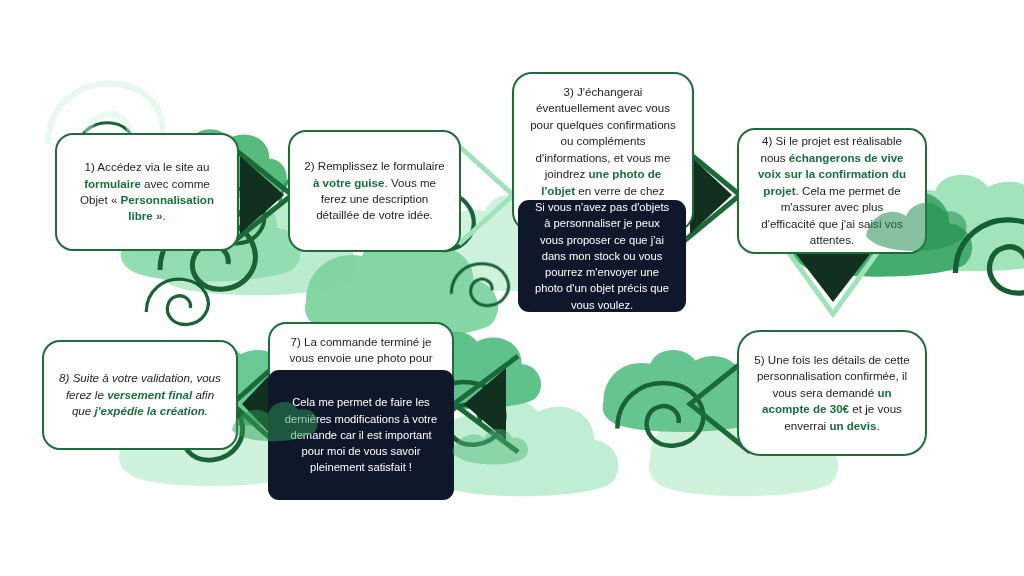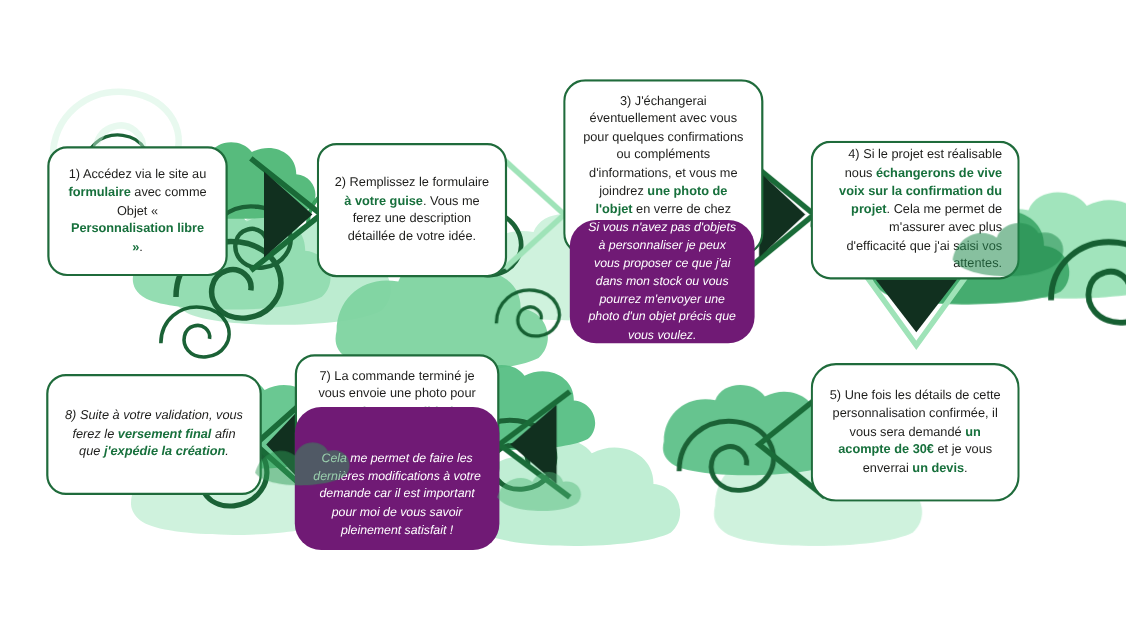--- a/index.html
+++ b/index.html
@@ -55,53 +55,52 @@
   }
   .step b {
     color: #17703c;
     font-weight: bold;
   }
 
   
   .note {
     position: absolute;
     box-sizing: border-box;
-    border-radius: 24px;
-    background: #701a75;
+    border-radius: 11px;
+    background: #0f172a;
     color: #ffffff;
     display: flex;
     align-items: center;
     justify-content: center;
     text-align: center;
     padding: 10px 16px;
     z-index: 7;
-    font-style: italic;
   }
   .note p {
     margin: 0;
     font-size: 11.2px;
     line-height: 1.45;
   }
 
   
   .arrow {
     position: absolute;
     z-index: 4;
   }
 
   
-  #card1 { left: 43px;  top: 133px; width: 164px; height: 118px; }
+  #card1 { left: 55px;  top: 133px; width: 184px; height: 118px; }
   #card2 { left: 288px; top: 130px; width: 173px; height: 122px; }
   #card3 { left: 512px; top: 72px;  width: 182px; height: 160px; border-radius: 20px; }
   #note3 { left: 518px; top: 200px; width: 168px; height: 112px; }
-  #card4 { left: 737px; top: 128px; width: 190px; height: 126px; text-align: right; }
+  #card4 { left: 737px; top: 128px; width: 190px; height: 126px; }
   #card5 { left: 737px; top: 330px; width: 190px; height: 126px; border-radius: 23px; }
   #card6 { left: 512px; top: 345px; width: 184px; height: 110px; }
   #card7 { left: 268px; top: 322px; width: 186px; height: 122px; }
-  #note7 { left: 268px; top: 370px; width: 186px; height: 130px; align-items: flex-end; }
+  #note7 { left: 268px; top: 370px; width: 186px; height: 130px; }
   #card8 { left: 42px;  top: 340px; width: 196px; height: 110px; font-style: italic; }
 </style>
 </head>
 <body>
 
 <div id="stage">
 
   <svg class="deco-layer" viewBox="0 0 1024 576" xmlns="http://www.w3.org/2000/svg">
     <defs>
       <g id="cloudA">

